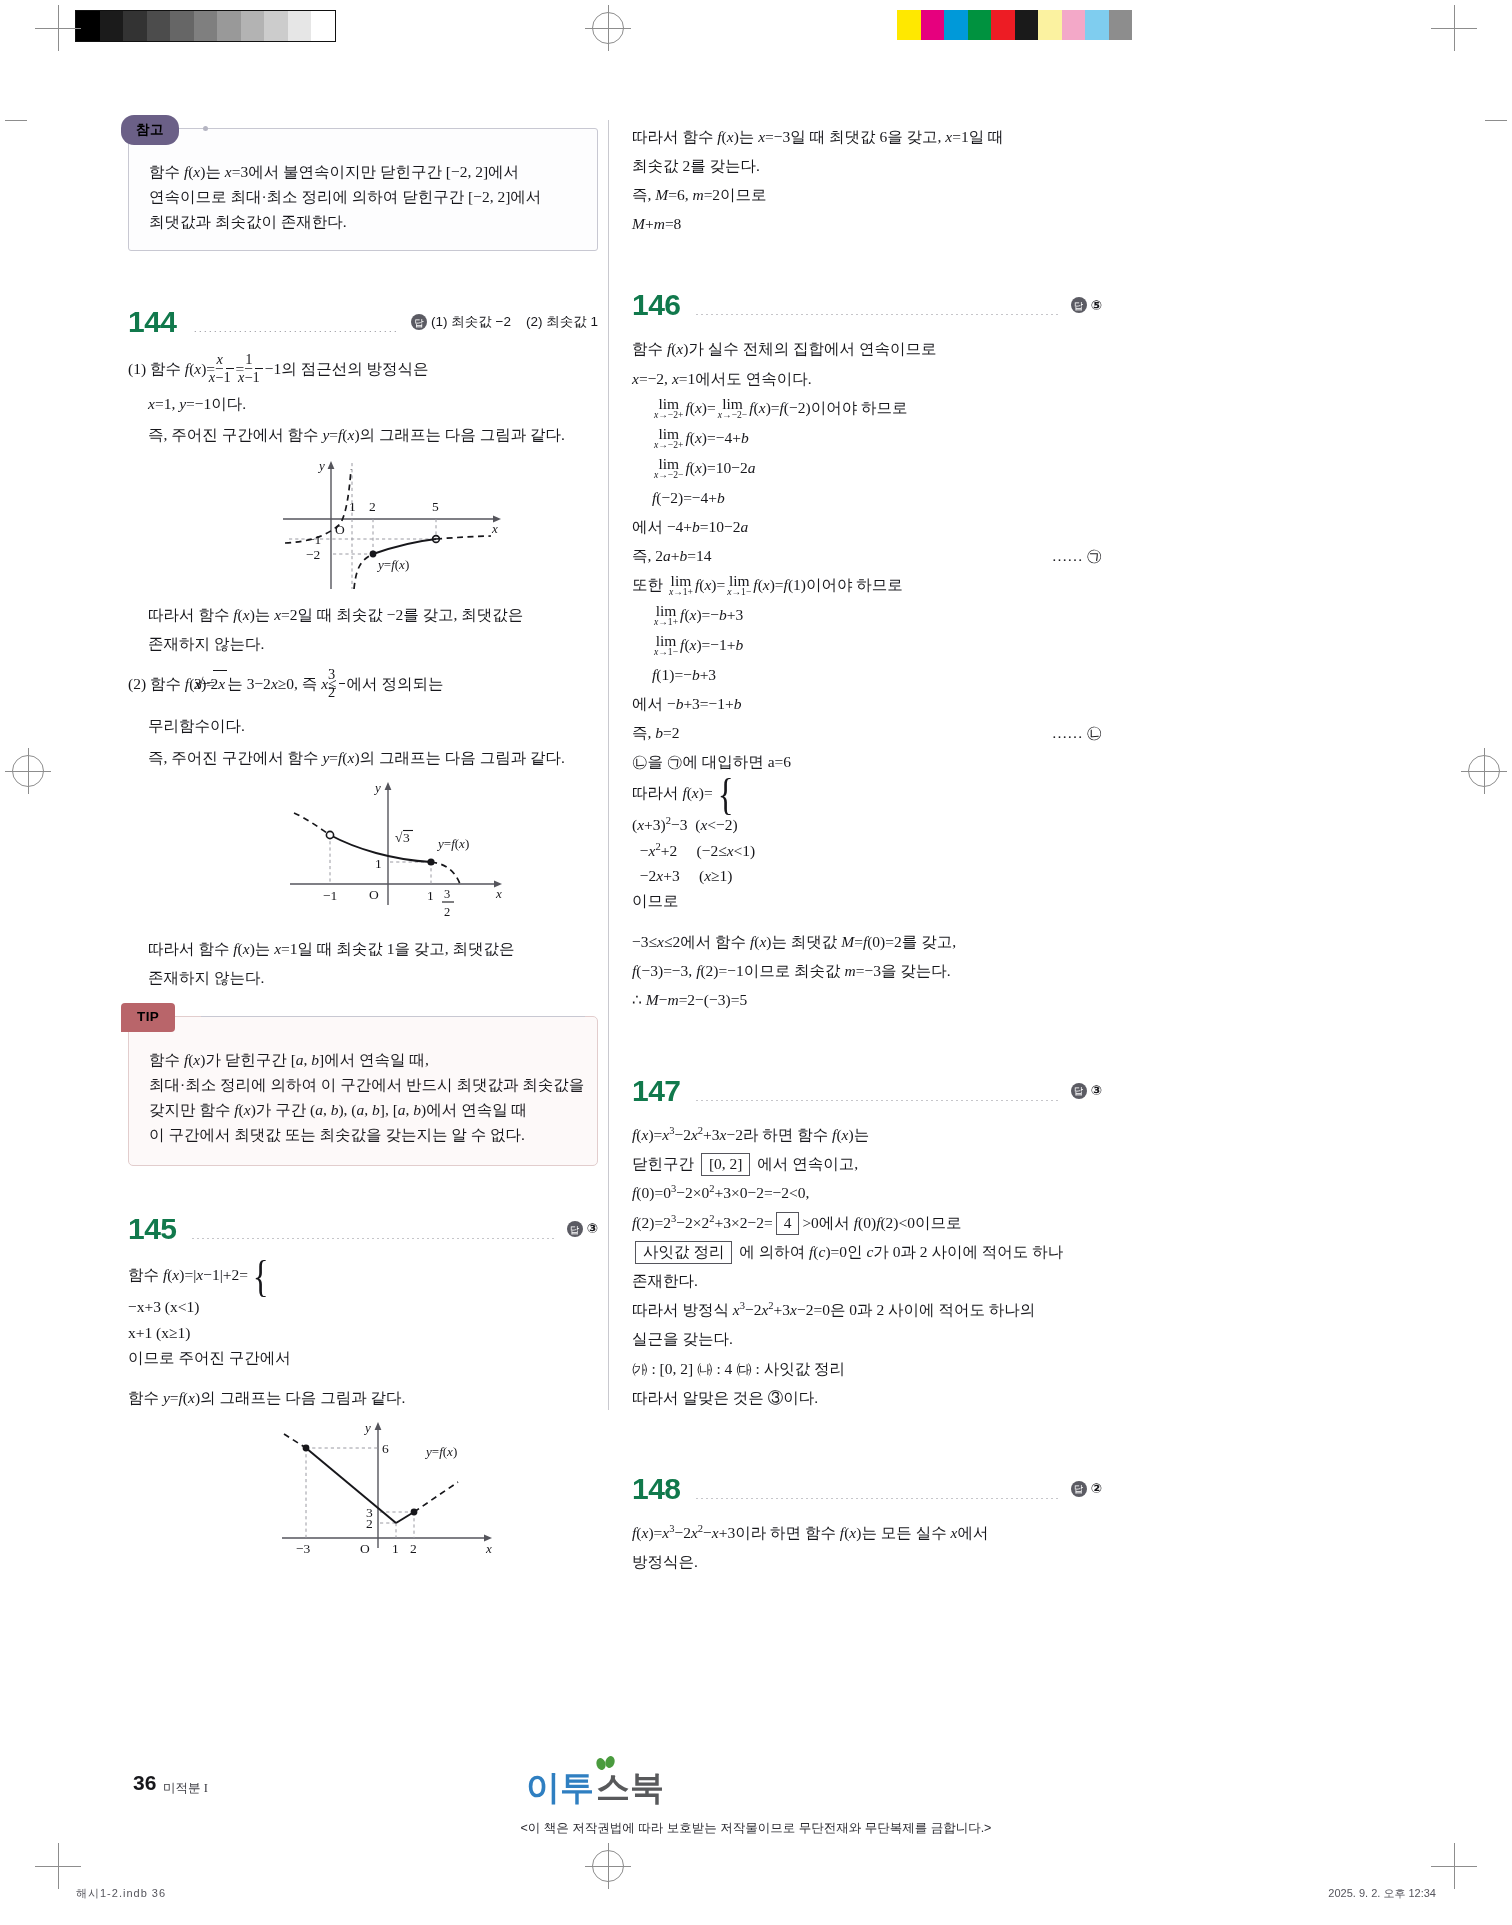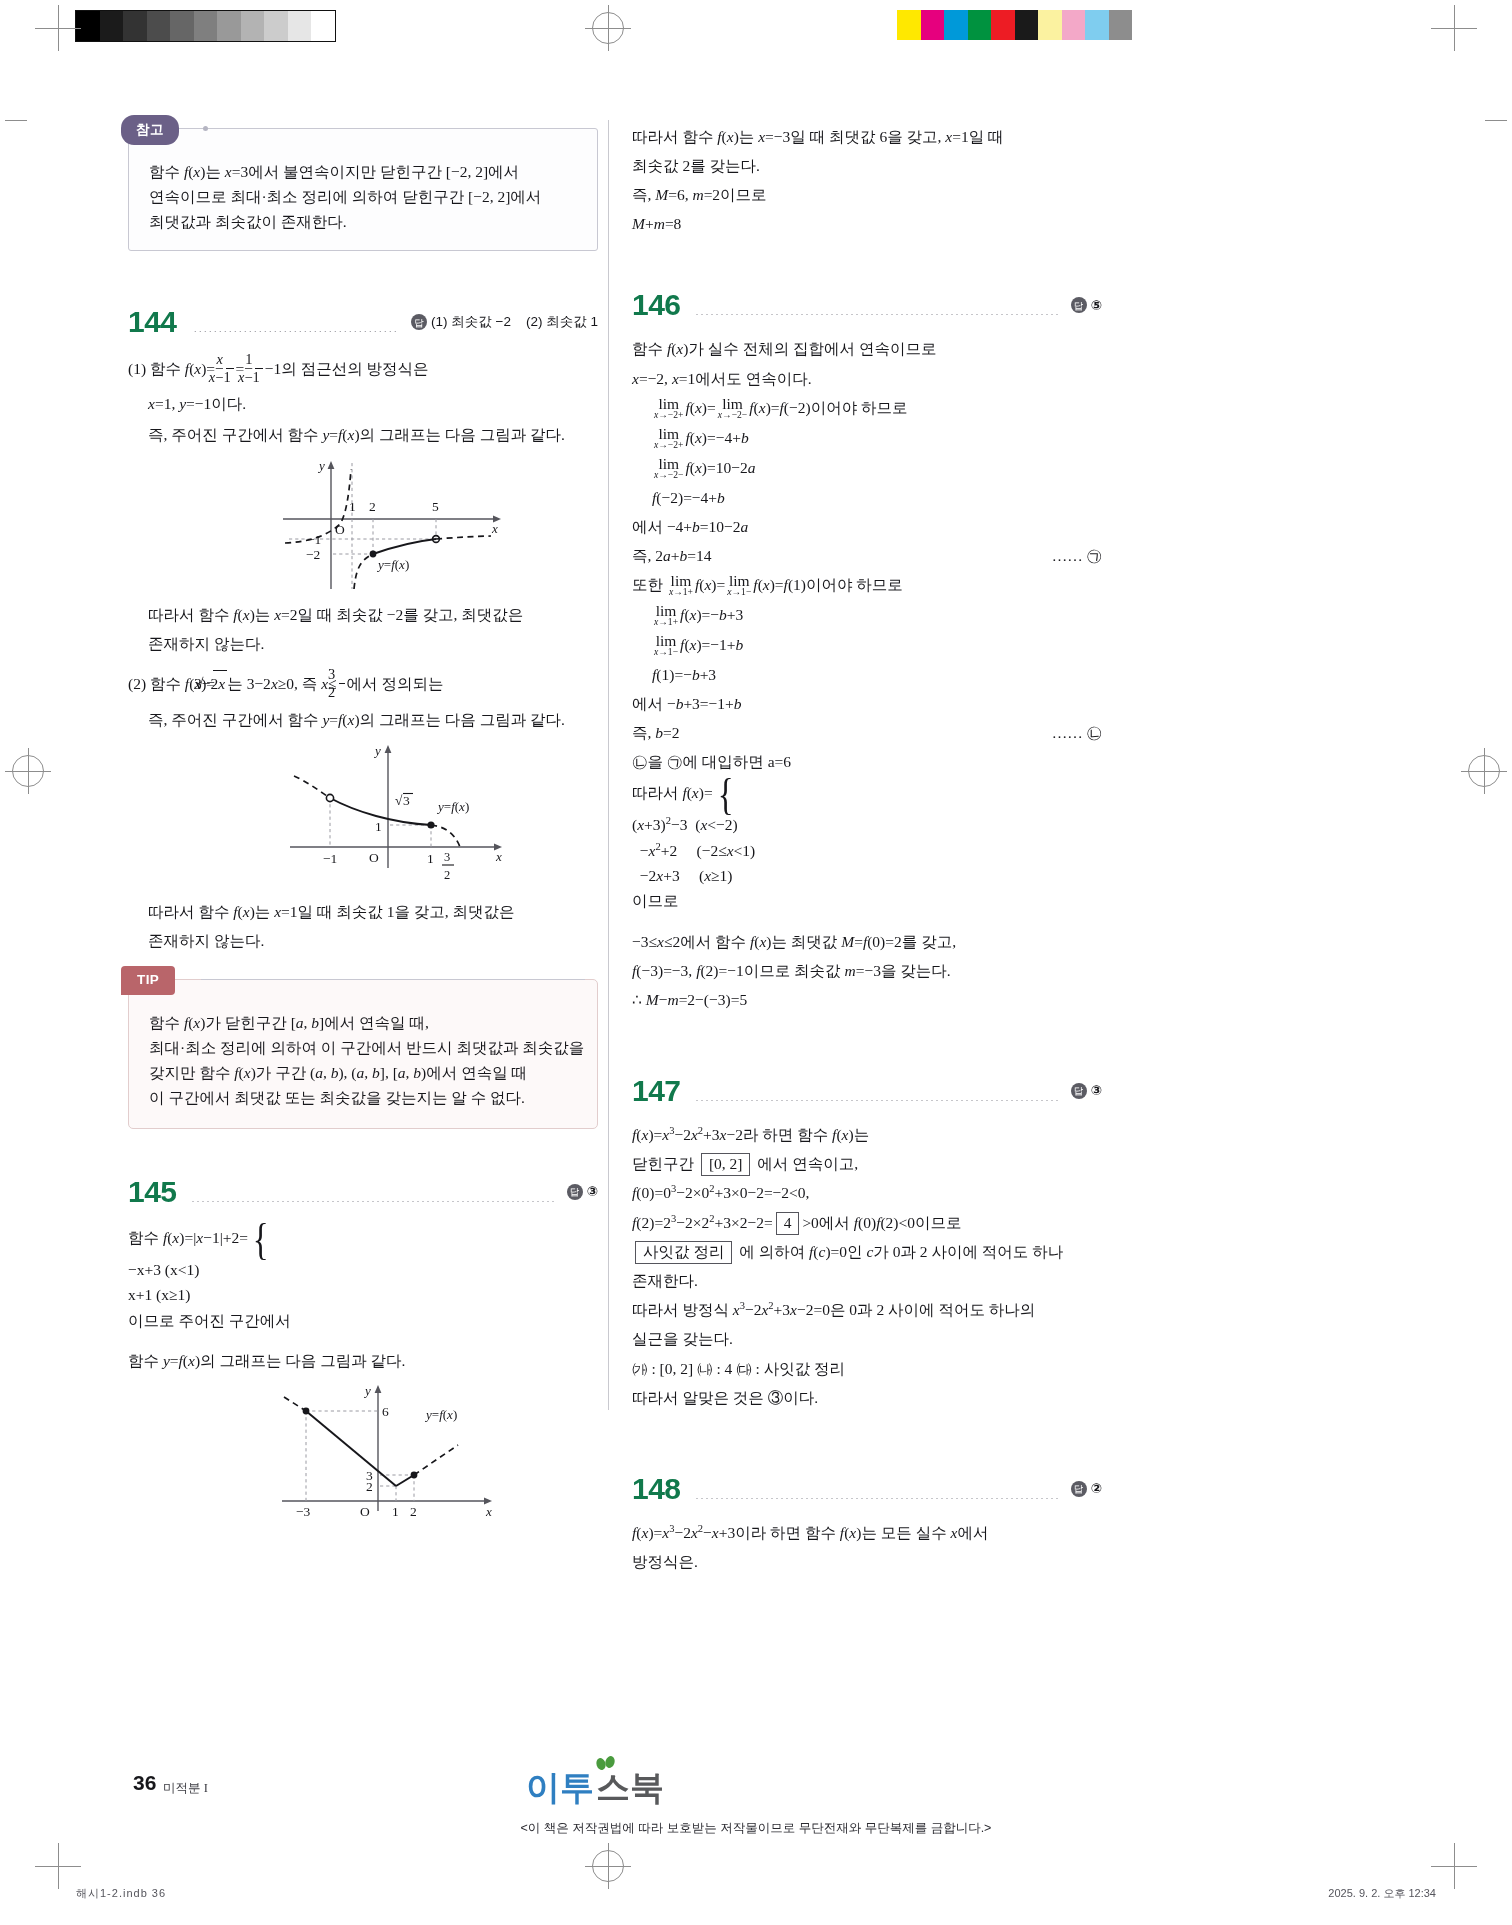--- a/index.html
+++ b/index.html
@@ -32,21 +32,21 @@
   
   .col{position:absolute;top:110px;width:470px;font-size:15.5px;color:#17171b;line-height:1.62;}
   .col-left{left:128px;}
   .col-right{left:632px;}
   .col-divider{position:absolute;left:608px;top:120px;width:1.1px;height:1290px;background:#c9c9cf;}
 
   
   .note-box{position:relative;margin-top:18px;border:1px solid #c8c8d2;border-radius:3px;
             background:#fdfdfe;padding:30px 18px 16px 20px;}
   .tag{position:absolute;top:-14px;left:-8px;display:inline-block;padding:3.5px 15px 4.5px 15px;
-       border-radius:13px;color:#ffffff;font-weight:bold;font-size:13.5px;
+       border-radius:13px;color:#000000;font-weight:bold;font-size:13.5px;
        font-family:"Liberation Sans","DejaVu Sans",sans-serif;letter-spacing:.4px;}
   .tag-note{background:#6b6087;}
   .tag-tip{background:#b9656a;border-radius:4px 4px 4px 0;padding:3px 16px 4px 16px;}
   .tag-lead{position:absolute;height:1px;background:#c8c8d2;top:-1px;}
   .tag-dot{position:absolute;width:5px;height:5px;border-radius:50%;background:#b5b5c2;top:-3px;}
   .note-box p{margin:0;}
 
   .tip-box{position:relative;margin-top:26px;border:1px solid #e2cdcd;border-radius:5px;
            background:#fdf9f9;padding:30px 16px 18px 20px;}
   .tip-box p{margin:0;}
@@ -242,20 +242,21 @@
             <text x="105" y="112" font-family="Liberation Serif, serif" font-size="13" fill="#17171b"><tspan font-style="italic">y</tspan>=<tspan font-style="italic">f</tspan>(<tspan font-style="italic">x</tspan>)</text>
           </svg>
         </div>
 
         <p class="line indent1" style="margin-top:10px;">따라서 함수 <i class="m">f</i>(<i class="m">x</i>)는 <i class="m">x</i>=2일 때 최솟값 −2를 갖고, 최댓값은</p>
         <p class="line indent1">존재하지 않는다.</p>
 
         <p class="line hang" style="margin-top:10px;">
           (2) 함수 <i class="m">f</i>(<i class="m">x</i>)=<span class="radical">√</span><span class="sqrt">3−2<i class="m">x</i></span>는 3−2<i class="m">x</i>≥0, 즉 <i class="m">x</i>≤<span class="frac"><span class="num">3</span><span class="den">2</span></span>에서 정의되는
         </p>
+        <p class="line indent1" style="margin-top:12px;">무리함수이다.</p>
         <p class="line indent1" style="margin-top:6px;">즉, 주어진 구간에서 함수 <i class="m">y</i>=<i class="m">f</i>(<i class="m">x</i>)의 그래프는 다음 그림과 같다.</p>
 
         <div class="fig" style="width:240px;height:140px;margin-left:140px;">
           <svg width="240" height="140" viewBox="0 0 240 140">
             <line x1="120" y1="8" x2="120" y2="125" stroke="#55555c" stroke-width="1.4"></line>
             <polygon points="120,2 116.6,10 123.4,10" fill="#55555c"></polygon>
             <line x1="22" y1="104" x2="228" y2="104" stroke="#55555c" stroke-width="1.4"></line>
             <polygon points="234,104 226,100.6 226,107.4" fill="#55555c"></polygon>
 
             <line x1="62" y1="55" x2="62" y2="104" stroke="#9a9aa2" stroke-width="1" stroke-dasharray="3.2,3"></line>

